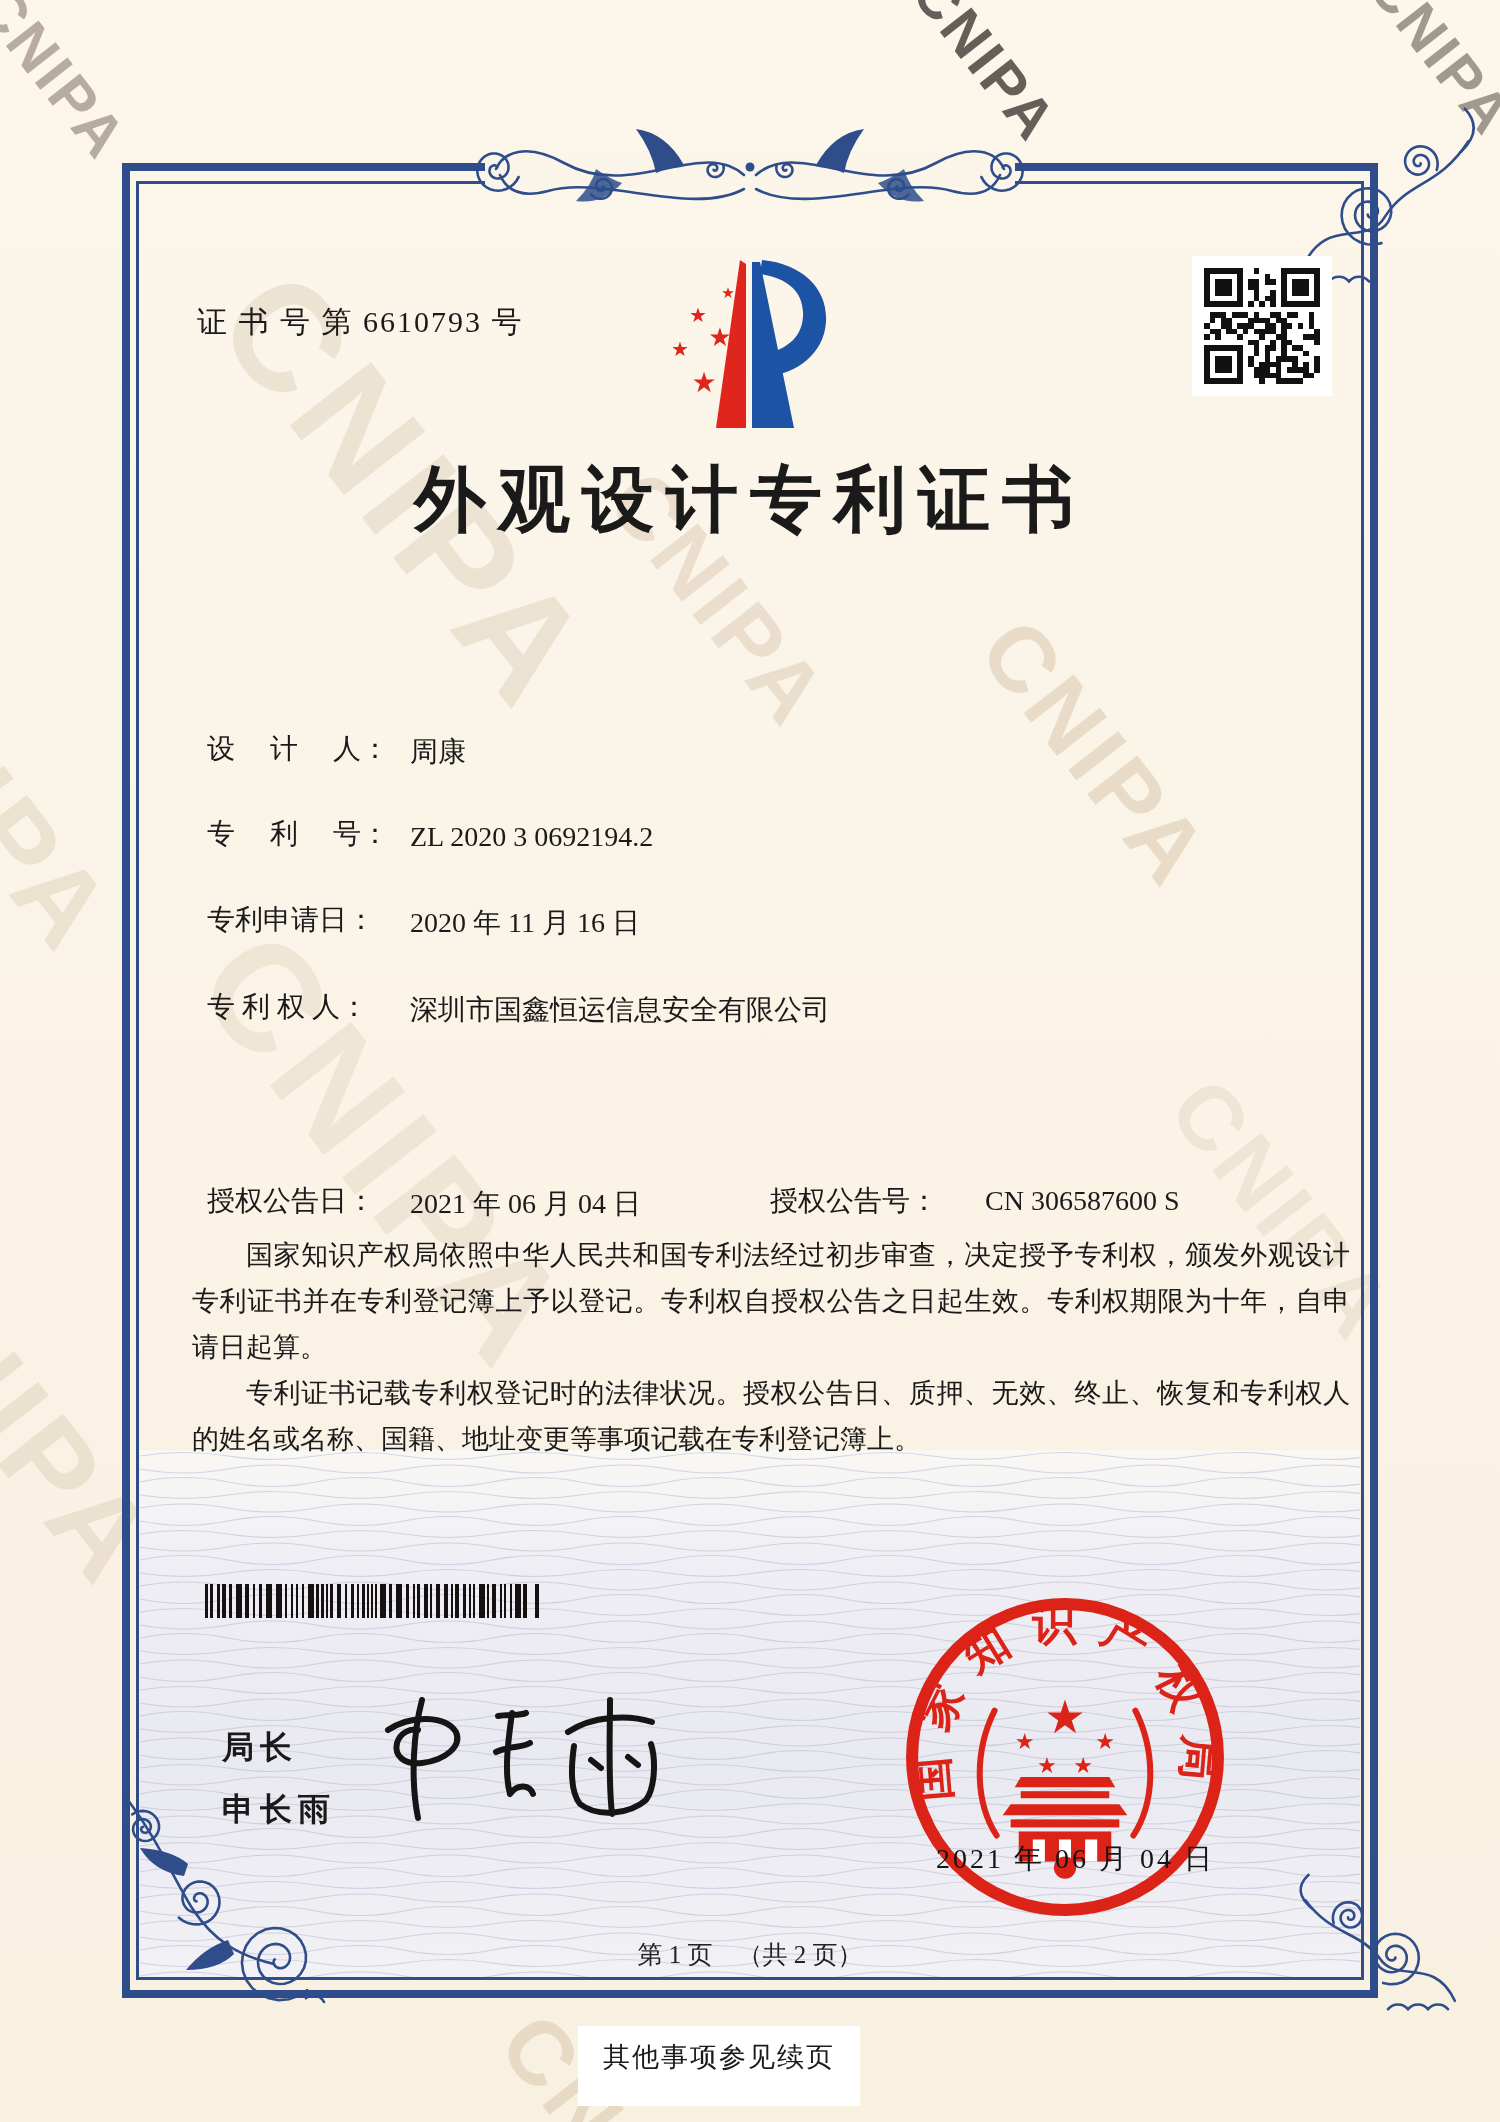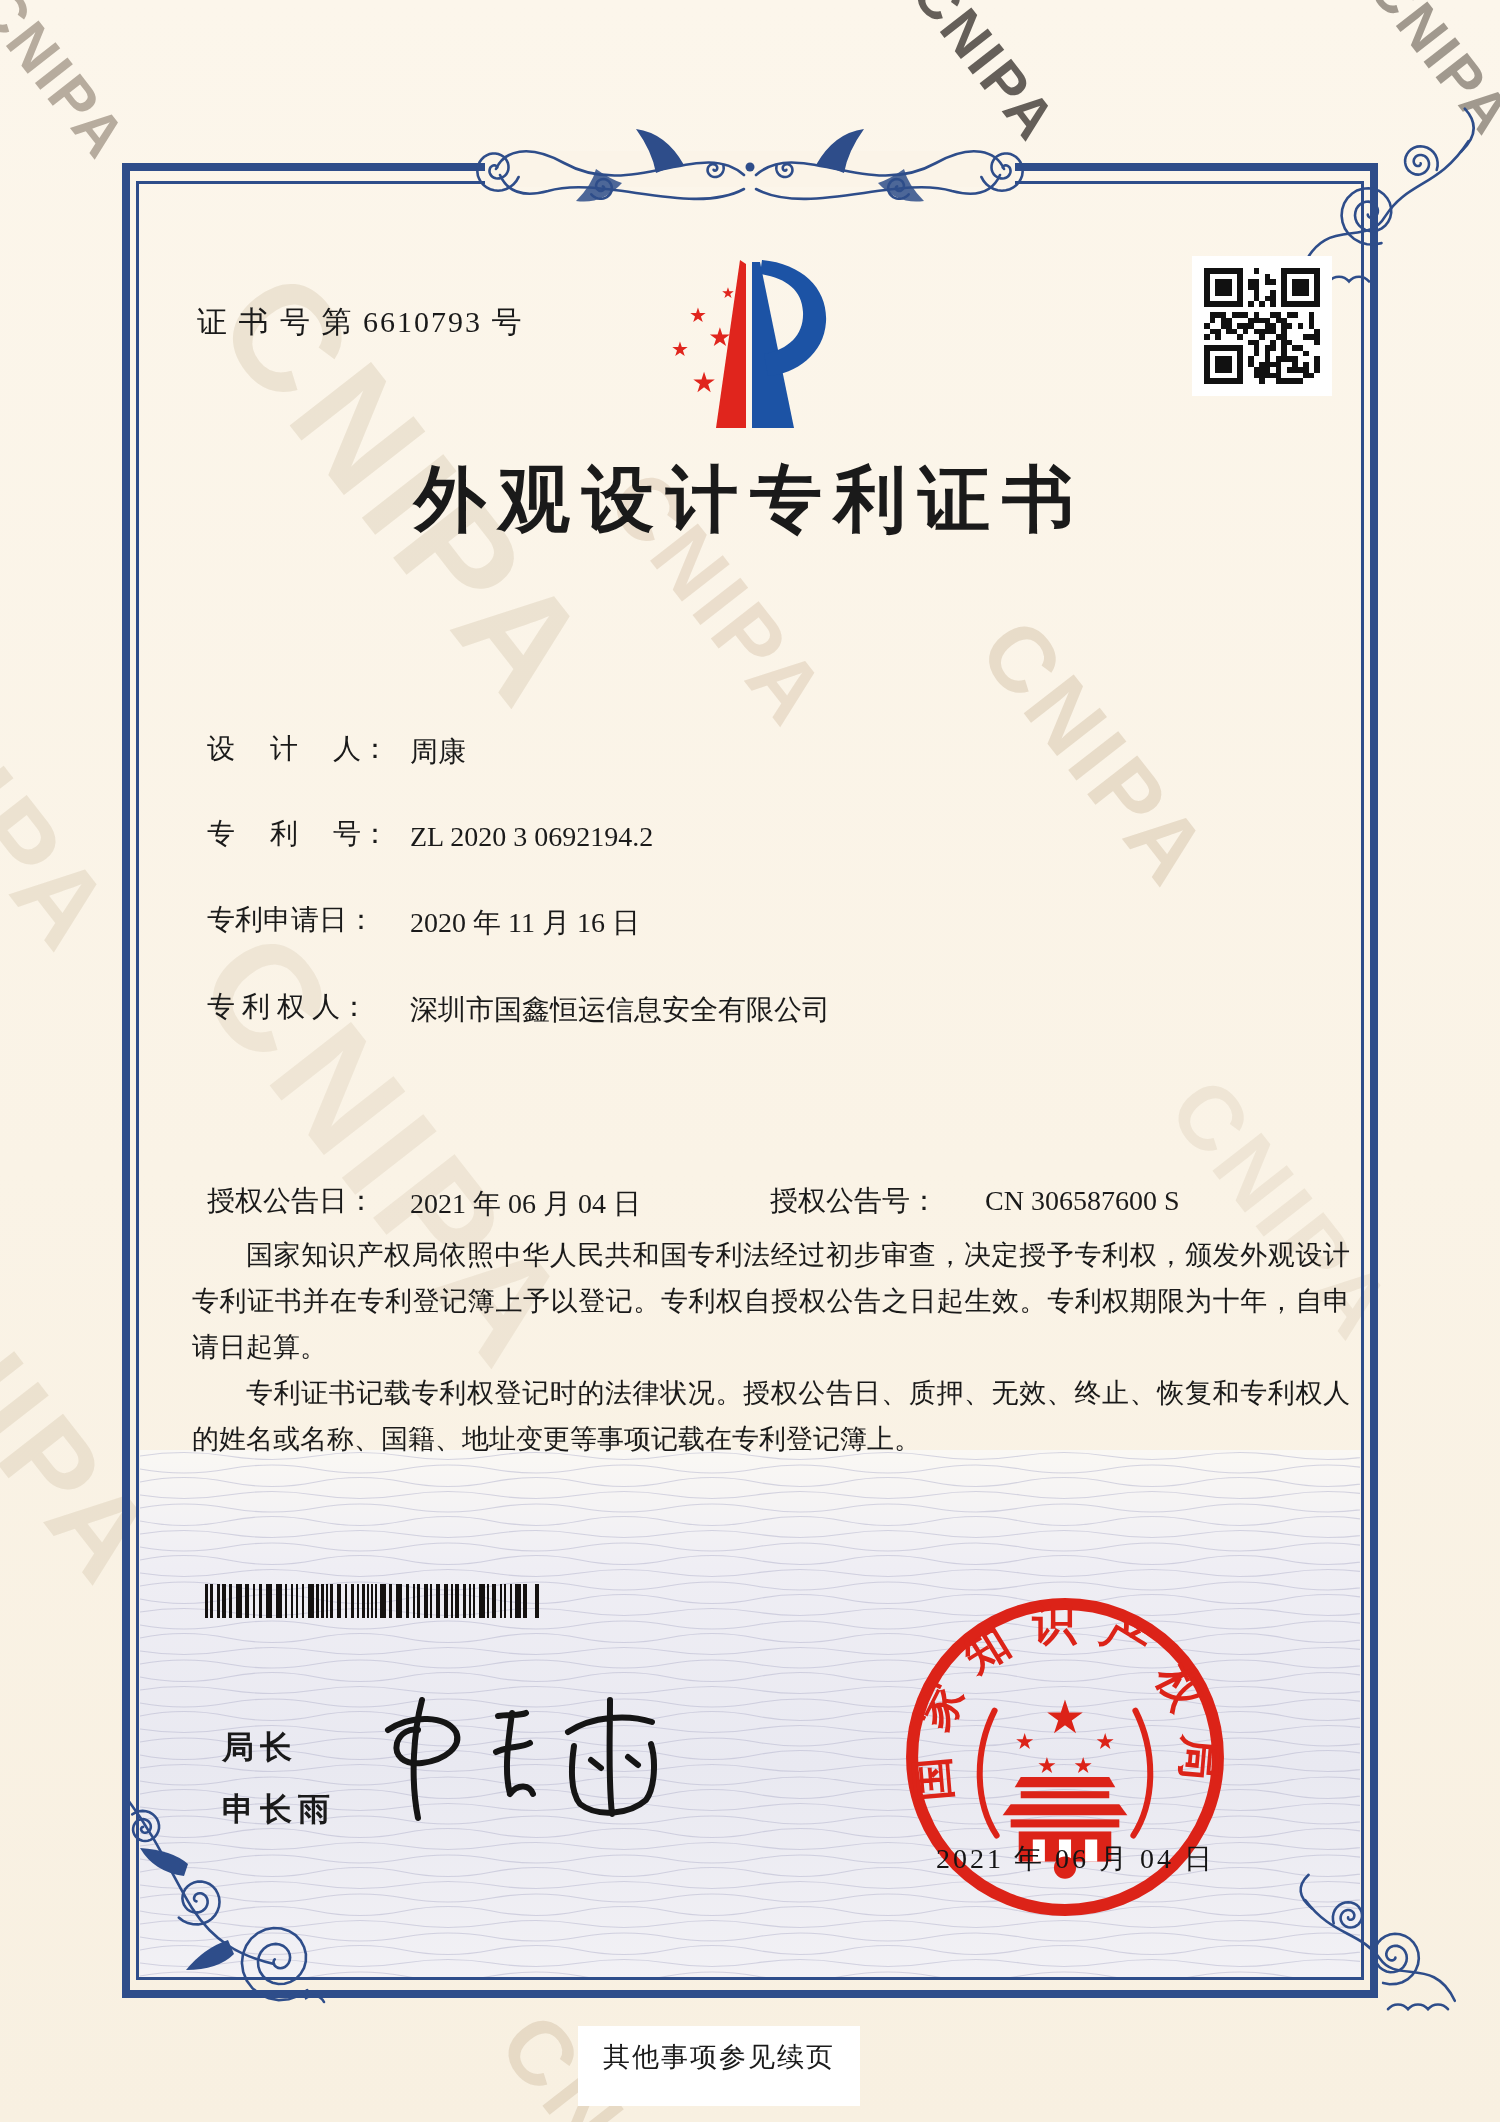--- a/index.html
+++ b/index.html
@@ -436,15 +436,16 @@
       <rect x="160" y="248" width="12" height="22" fill="#fff"></rect>
       <rect x="186" y="248" width="12" height="22" fill="#fff"></rect>
       <circle cx="166" cy="276" r="11"></circle>
       <path class="wheat" d="M96,120 C76,160 76,210 98,244"></path>
       <path class="wheat" d="M236,120 C256,160 256,210 234,244"></path>
     </g>
   </svg>
 
   <div class="seal-date">2021 年 06 月 04 日</div>
 
+  <div class="page-info">第 1 页　（共 2 页）</div>
   <div class="note-box">其他事项参见续页</div>
 
 </div>
 
 </body></html>

